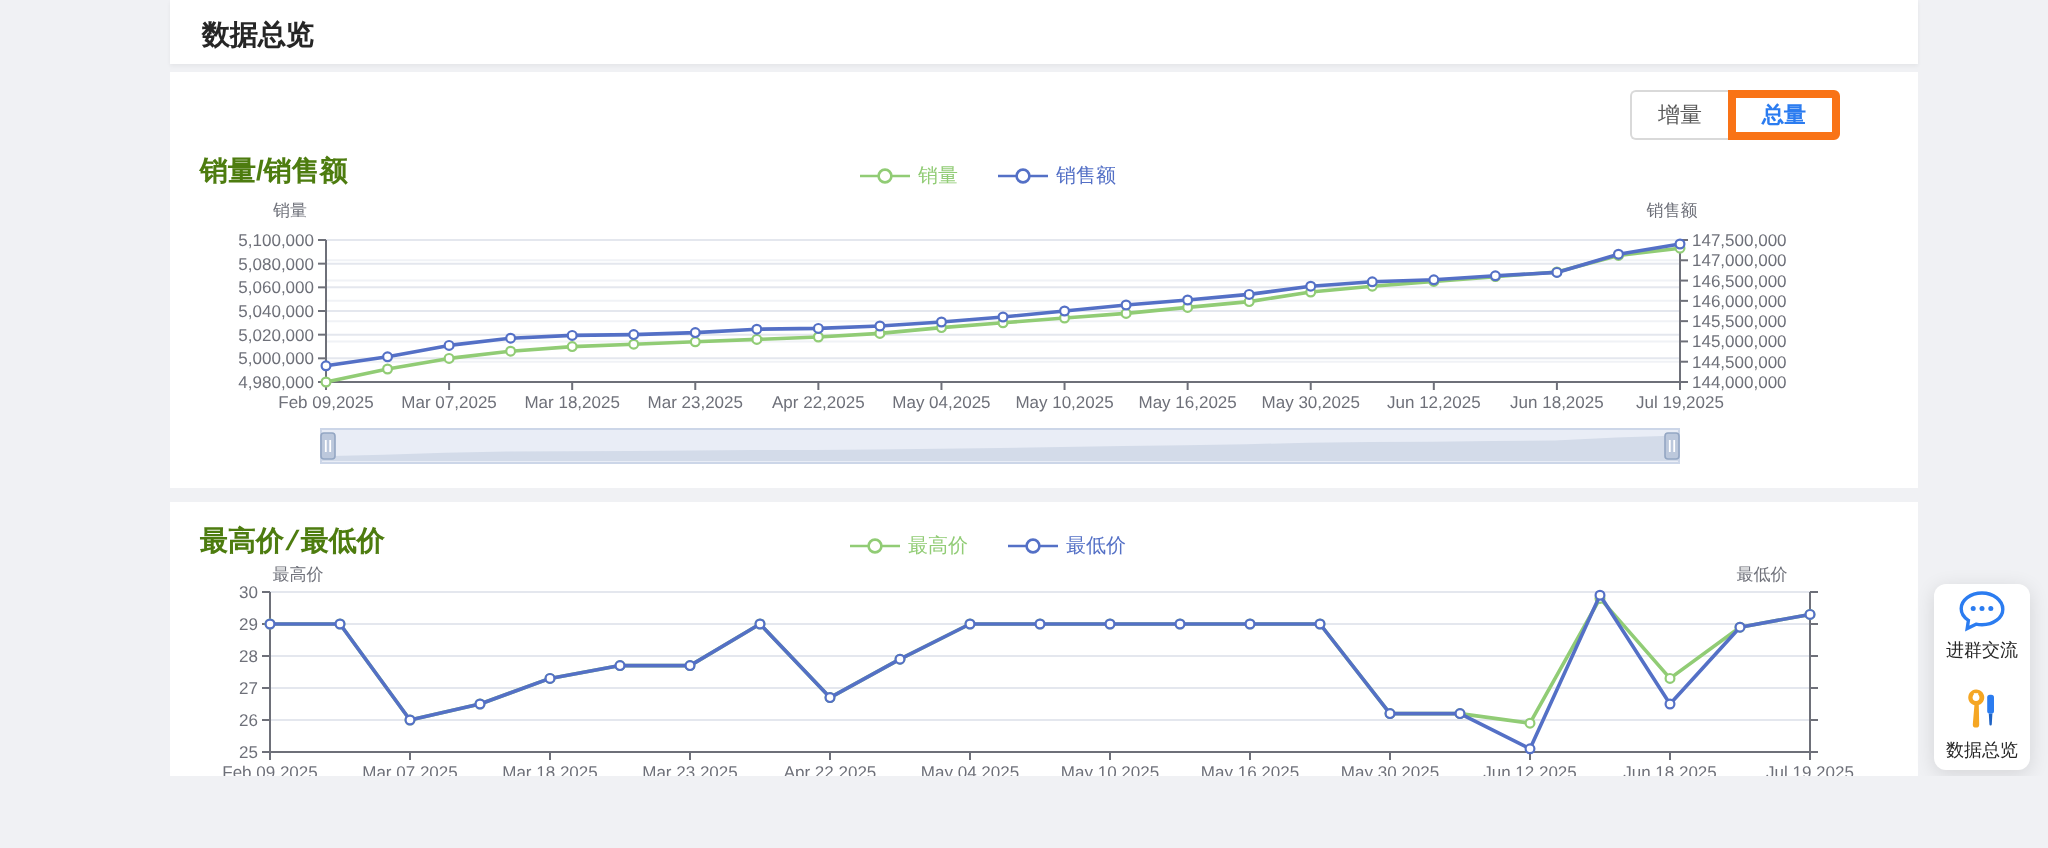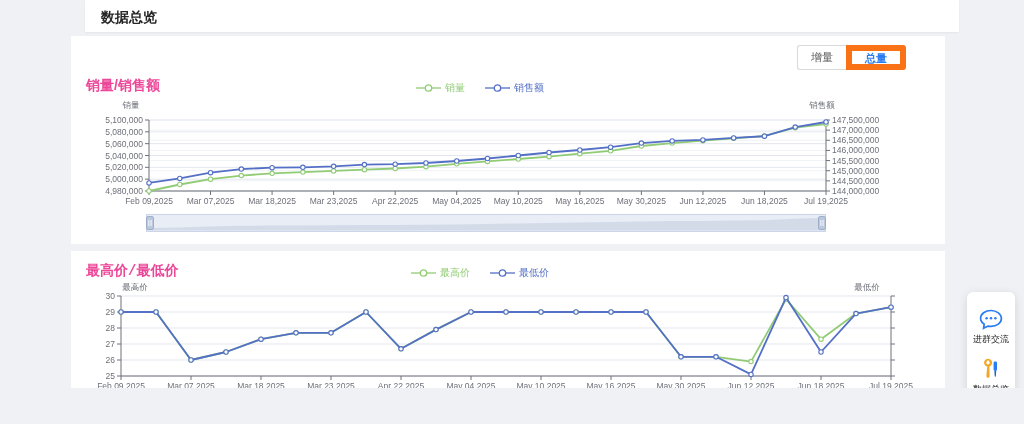--- a/index.html
+++ b/index.html
@@ -4,50 +4,50 @@
 <style>
   * { margin:0; padding:0; box-sizing:border-box; }
   html,body { width:1024px; height:424px; overflow:hidden; }
   body { font-family:"Liberation Sans", sans-serif; background:#f0f1f4; }
   .page { position:relative; width:1024px; height:388px; background:#f0f1f4; overflow:hidden; }
 
   .topbar { position:absolute; left:85px; top:0; width:874px; height:32px; background:#fff;
             box-shadow:0 1px 2px rgba(0,0,0,.05); }
   .page-title { padding:9px 0 0 16px; font-size:14px; font-weight:bold; color:#262626; }
 
-  .main-card { position:absolute; left:71px; top:36px; width:874px; height:388px; background:#fff; }
+  .main-card { position:absolute; left:85px; top:36px; width:874px; height:388px; background:#fff; }
 
   .toggle-group { position:absolute; top:9px; right:39px; display:flex; }
   .toggle-btn { height:25px; padding:0 13px; font-size:11px; background:#fff;
                 border:1px solid #d9d9d9; color:#595959; cursor:pointer;
                 font-family:"Liberation Sans", sans-serif; }
   .toggle-btn.left { border-radius:3px 0 0 3px; border-right:none; }
-  .toggle-btn.active { border:6px solid #f97316; color:#2b7cf0; border-radius:0 3px 3px 0; font-weight:bold; }
-
-  .section-title { position:absolute; left:15px; font-size:14px; font-weight:bold; color:#ec4899; }
+  .toggle-btn.active { border:4px solid #f97316; color:#2b7cf0; border-radius:0 3px 3px 0; font-weight:bold; }
+
+  .section-title { position:absolute; left:15px; font-size:14px; font-weight:bold; color:#4d7c0f; }
   .legend-row { position:absolute; left:0; width:100%; display:flex; justify-content:center;
                 gap:20px; transform:translateX(-28px); }
   .legend-item { display:flex; align-items:center; gap:4px; font-size:10px; color:#595959; cursor:pointer; }
   .legend-item svg { display:block; }
 
   .chart-svg, .slider-svg { position:absolute; display:block; }
   svg text { font-family:"Liberation Sans", sans-serif; }
 
   #chart-svg-0 { left:10px; top:62px; }
   #slider-svg-0 { left:75px; top:178px; }
   .section-divider { position:absolute; left:0; top:208px; width:874px; height:7px; background:#f0f1f4; }
   .title-0 { top:41px; } .legend-0 { top:45px; }
   .title-1 { top:226px;font-family:Liberation Mono, monospace; } .legend-1 { top:230px; }
   #chart-svg-1 { left:10px; top:247px; }
   #slider-svg-1 { left:33px; top:359px; }
 
   .float-widgets { position:absolute; right:9px; top:292px; width:48px; display:flex;
                    flex-direction:column; align-items:center; }
   .widget-card { width:48px; background:#fff; border-radius:6px; box-shadow:0 2px 10px rgba(0,0,0,.12);
-                 padding:17px 2px; display:flex; flex-direction:column; gap:12px; align-items:center; }
+                 padding:3px 2px; display:flex; flex-direction:column; gap:12px; align-items:center; }
   .widget-item { display:flex; flex-direction:column; align-items:center; gap:3px;
                  font-size:9px; color:#262626; cursor:pointer; white-space:nowrap; }
   .fab { margin-top:13px; width:42px; height:42px; border-radius:50%; background:#2b7cf0; border:none;
          display:flex; align-items:center; justify-content:center; cursor:pointer;
          box-shadow:0 3px 8px rgba(43,124,240,.4); }
 </style>
 </head>
 <body>
 
 <div class="page">

